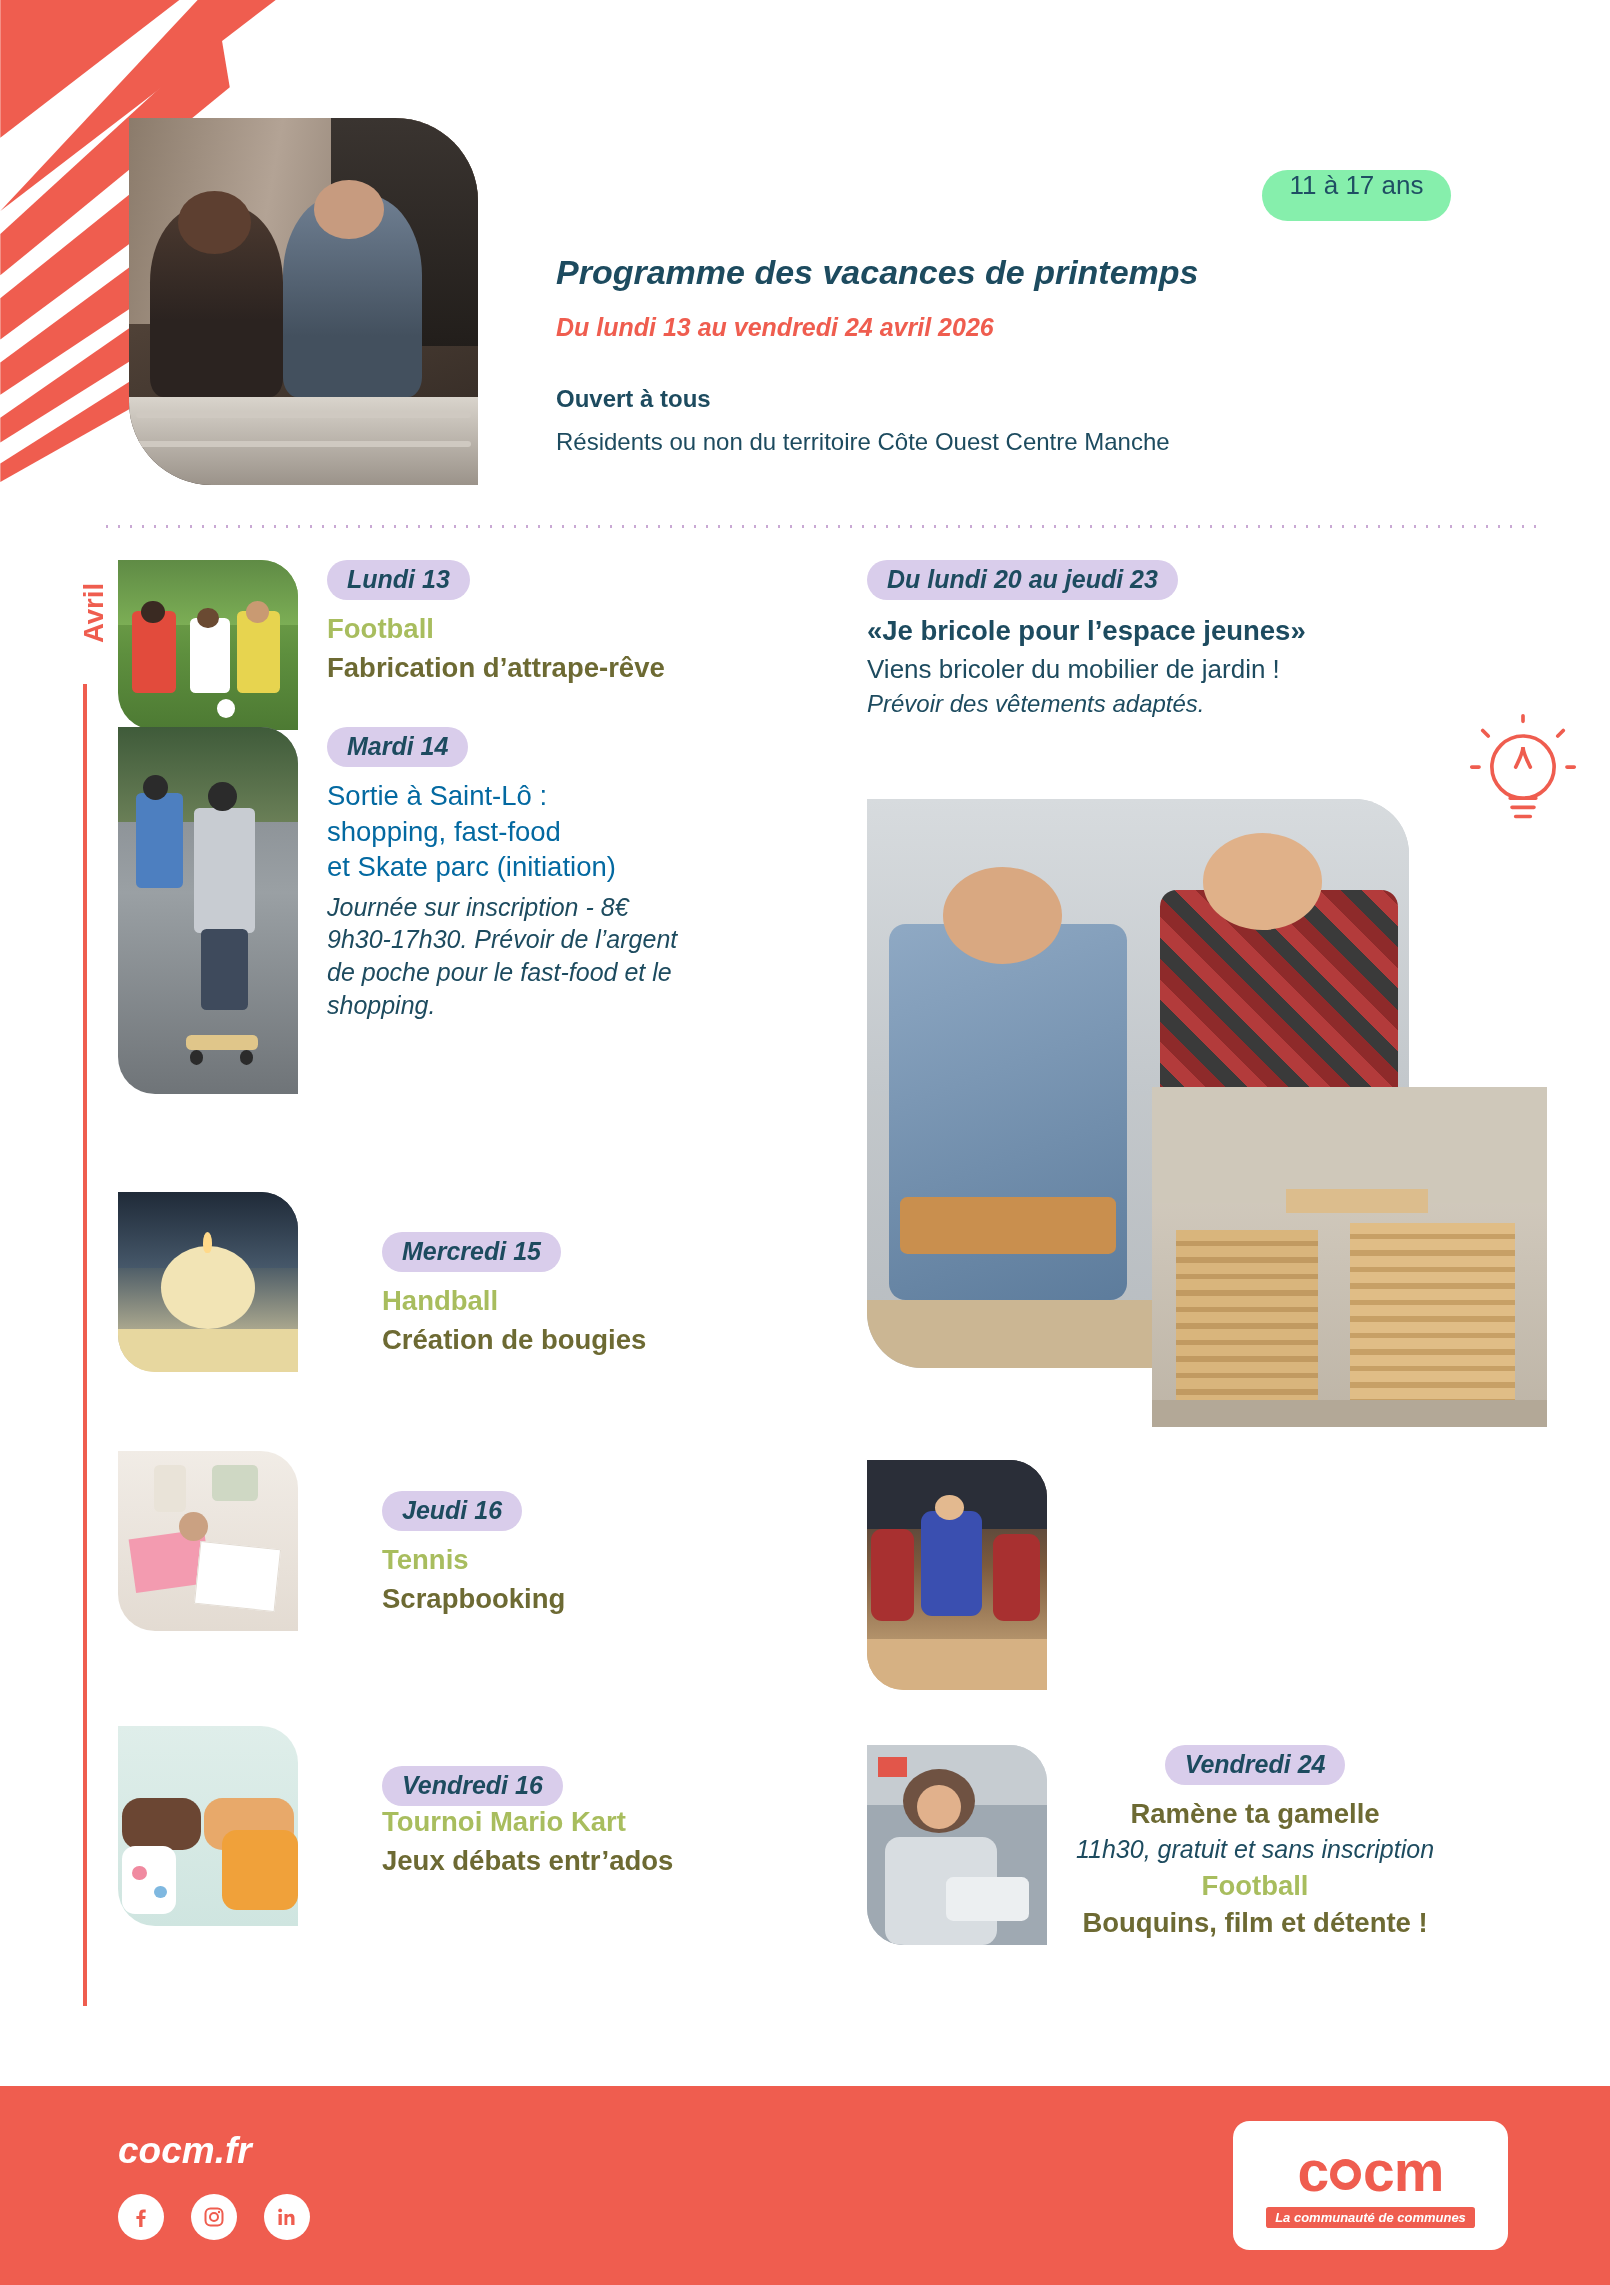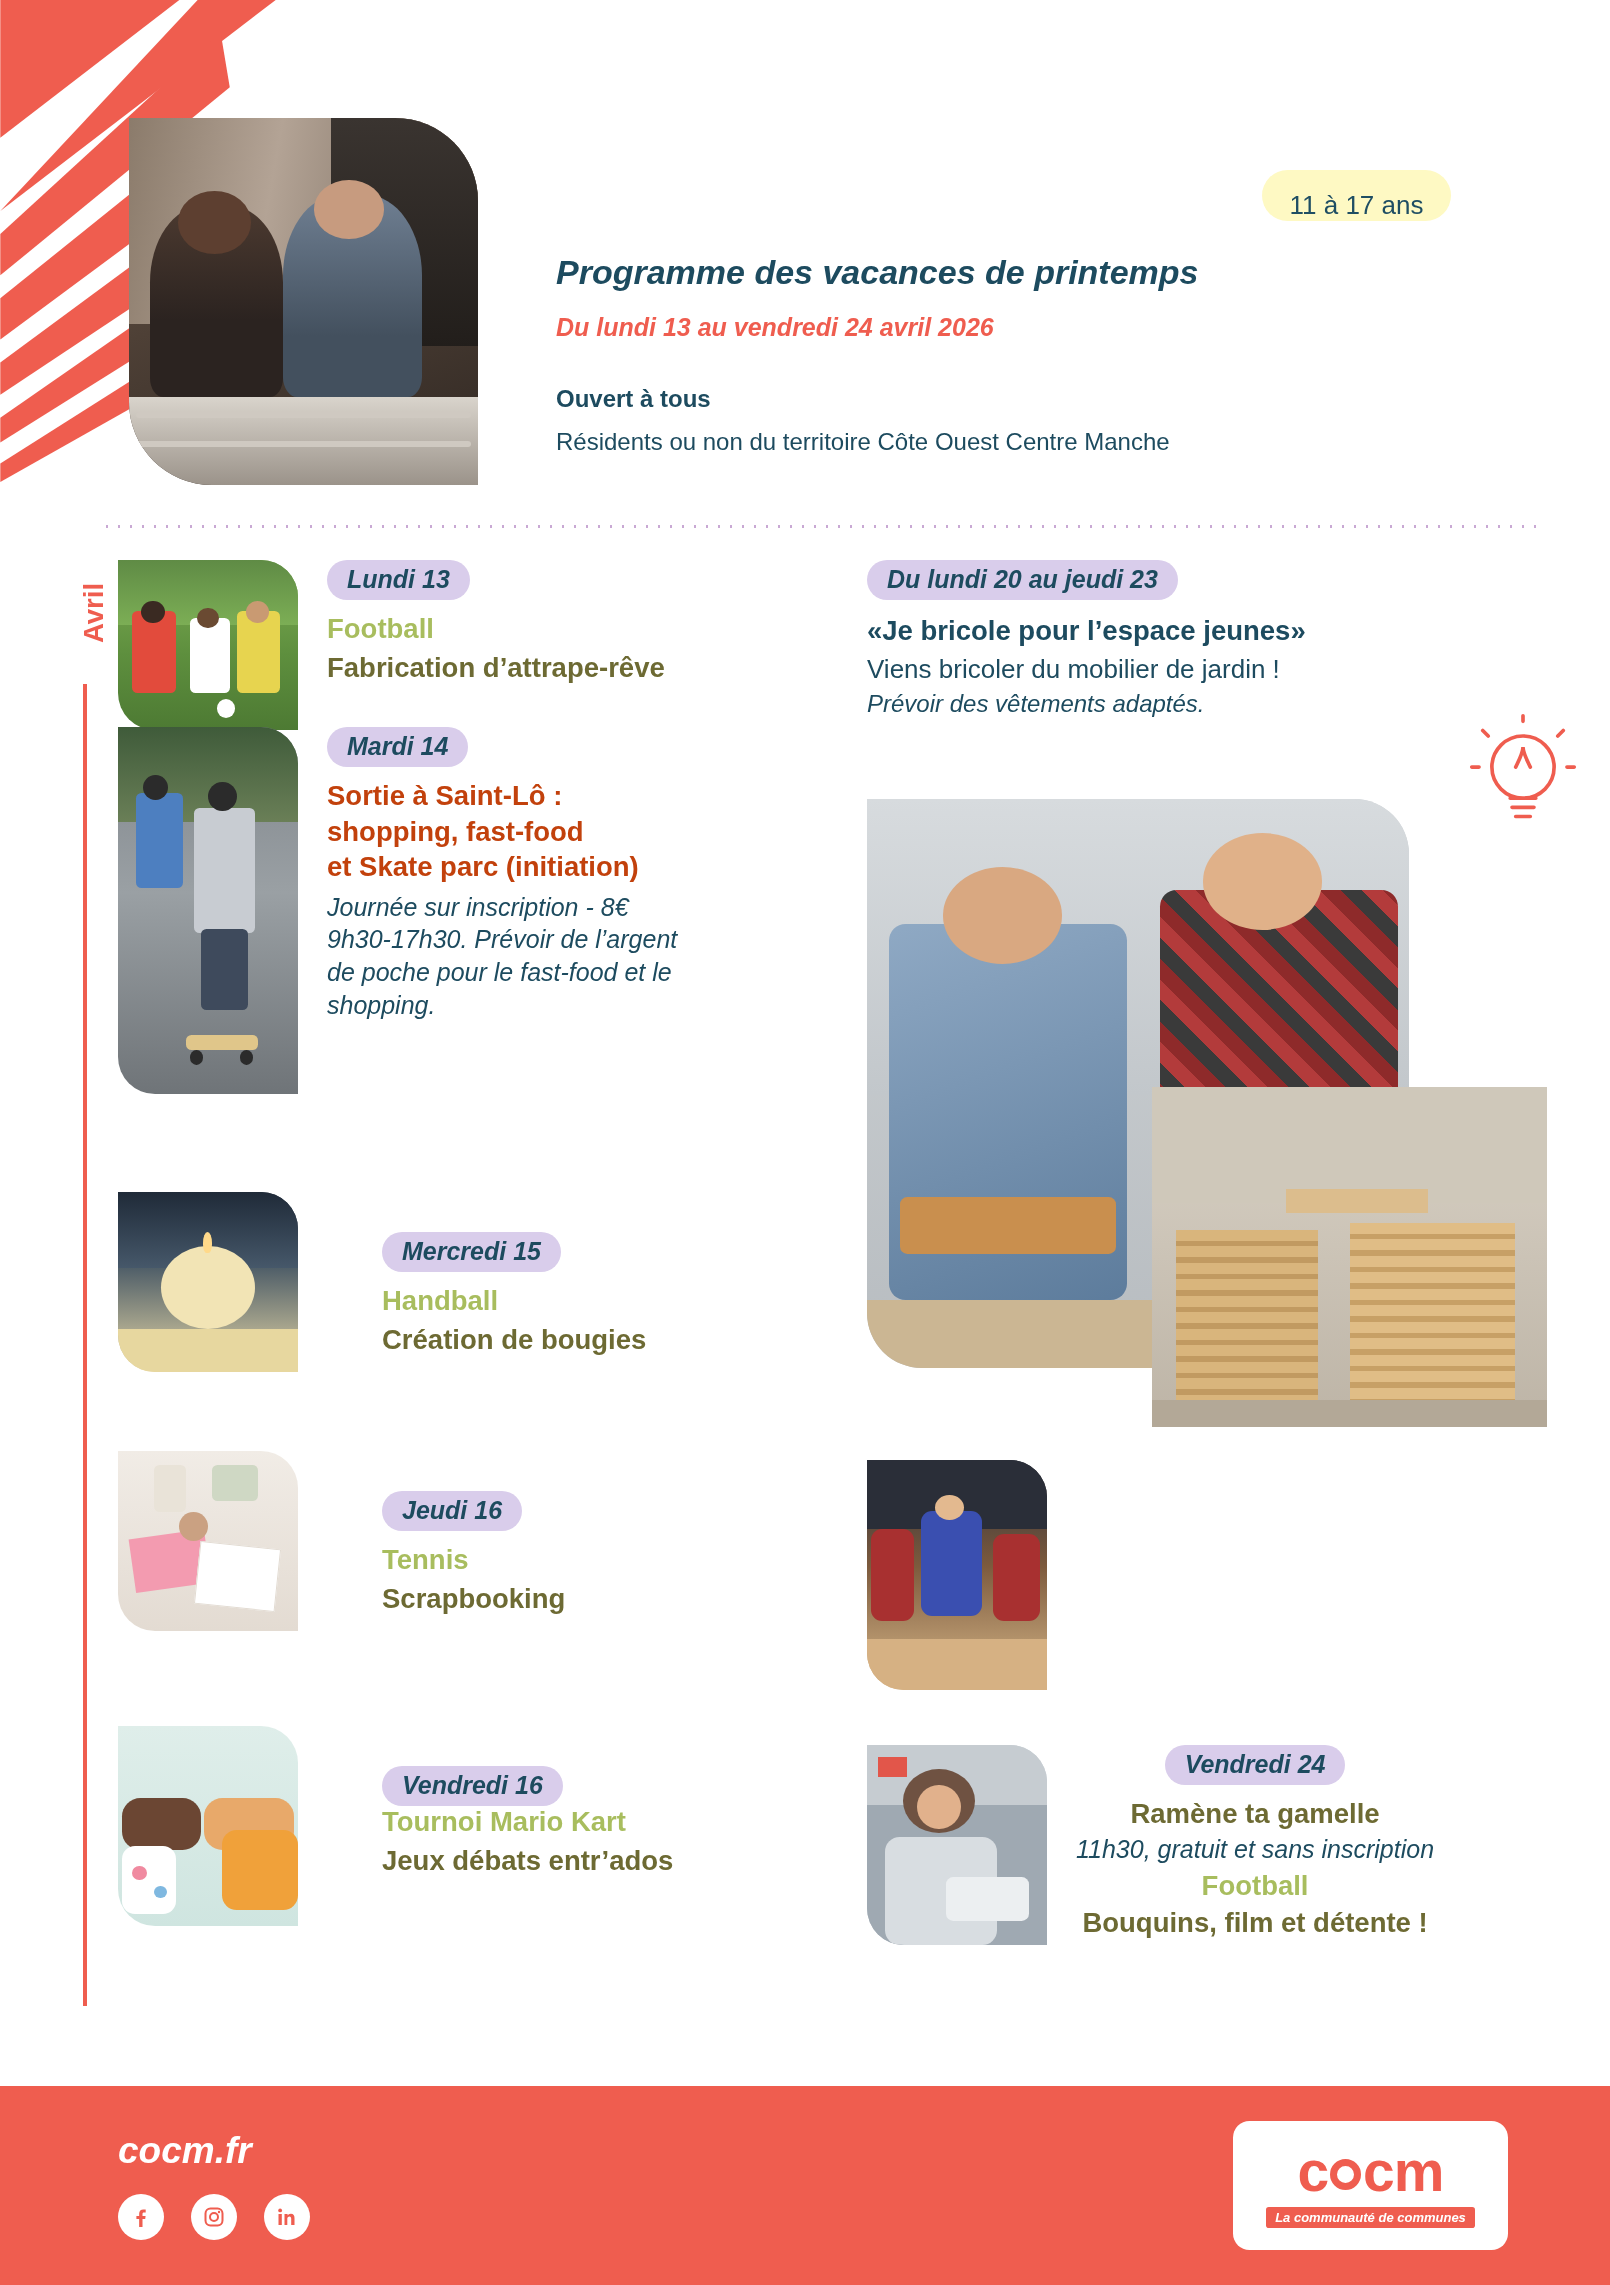--- a/index.html
+++ b/index.html
@@ -89,23 +89,23 @@
     font-weight: bold;
     font-style: italic;
     letter-spacing: 0.2px;
     white-space: nowrap;
   }
   .age-pill {
     position: absolute;
     left: 1262px; top: 170px;
     height: 51px;
     padding: 0 27.5px;
-    background: #fef9c3;
+    background: #86efac;
     border-radius: 27.5px;
-    display: flex; align-items: flex-end;
+    display: flex; align-items: flex-start;
   }
   .age-pill span {
     color: #1f4e63;
     font-size: 26px;
     font-weight: normal;
   }
   .prog-title {
     position: absolute;
     left: 556px; top: 253px;
     color: #1d4b5f;
@@ -187,21 +187,21 @@
   }
   .entry { position: absolute; z-index: 3; }
   .thumb {
     position: absolute;
     border-radius: 0 37px 0 37px;
     overflow: hidden;
   }
   .txt { position: absolute; }
   .l-green  { color:#a8bd5e; font-size:27.5px; font-weight:bold; }
   .l-olive  { color:#6d6a33; font-size:27.5px; font-weight:bold; }
-  .l-red    { color:#c2410c; font-size:27.5px; font-weight:bold; }
+  .l-red    { color:#0369a1; font-size:27.5px; font-weight:normal; }
   .l-ital   { color:#1d4b5f; font-size:25px; font-style:italic; }
 
   
   .ph { width:100%; height:100%; position:relative; }
   .ph-foot {
     background: linear-gradient(180deg,#7fae55 0%, #5e8f3e 55%, #4d7a33 100%);
   }
   .ph-foot .k { position:absolute; border-radius:5.5px; }
   .ph-skate { background: linear-gradient(180deg,#7e848a 0%, #9aa0a4 45%, #6f7478 100%); }
   .ph-skate .p { position:absolute; border-radius:5.5px; }

